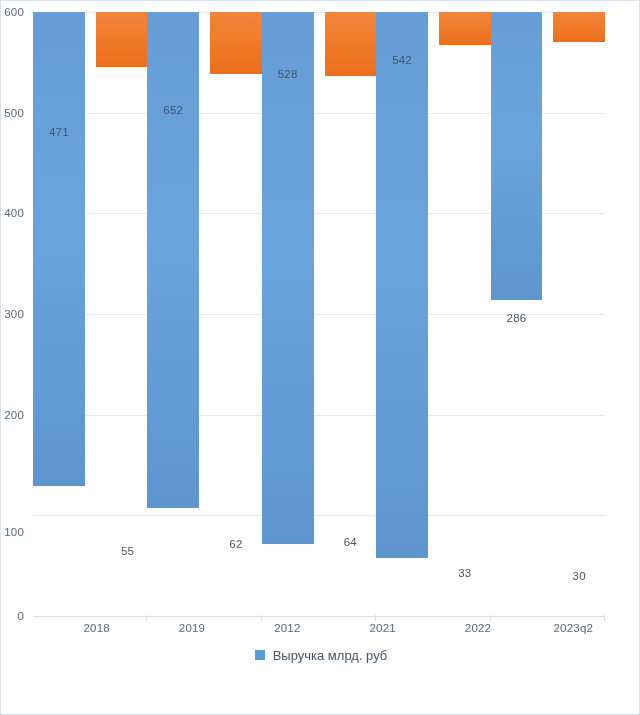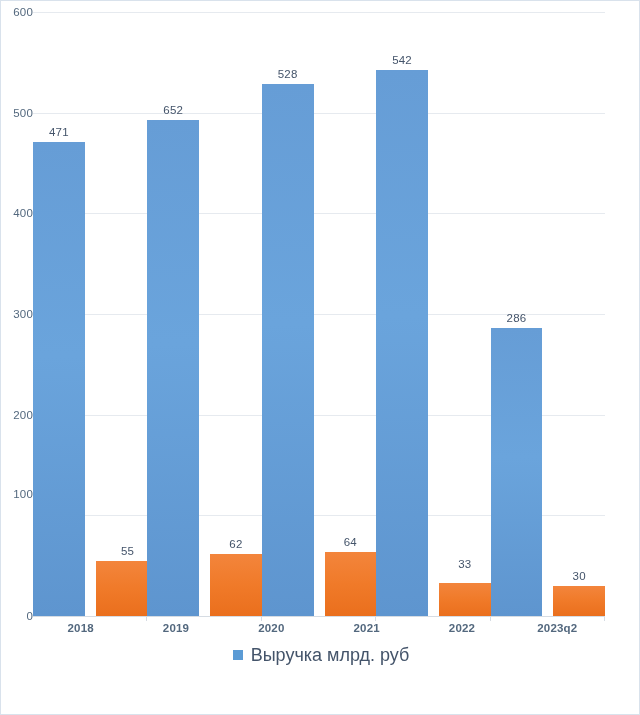--- a/index.html
+++ b/index.html
@@ -37,20 +37,21 @@
     height: 1px;
     background: #e6eaef;
   }
   .gridline.baseline {
     background: #d6dce3;
   }
 
   .ytick-label {
     position: absolute;
     right: 100%;
+    margin-right: 9px;
     transform: translateY(-50%);
     font-size: 11.5px;
     color: #53687e;
     white-space: nowrap;
     letter-spacing: .2px;
   }
 
   
   #categories {
     position: absolute;
@@ -84,21 +85,21 @@
     align-items: flex-end;
     justify-content: center;
     gap: 11px;
   }
 
   .bar-wrap {
     position: relative;
     width: 53px;
     display: flex;
     flex-direction: column;
-    justify-content: flex-end;
+    justify-content: flex-start;
     align-items: center;
     height: 100%;
   }
 
   .bar {
     width: 100%;
   }
   .bar.revenue {
     background: linear-gradient(180deg, #669dd6 0%, #6aa4dc 45%, #5e95cf 100%);
   }
@@ -112,25 +113,24 @@
     margin-bottom: 4px;
     font-size: 11.5px;
     color: #44546a;
     white-space: nowrap;
     letter-spacing: .2px;
   }
 
   
   #xaxis {
     position: absolute;
-    left: 32px;
+    left: 48px;
     top: 621px;
     width: 572px;
     display: flex;
-    font-weight: bold;
   }
   .xtick {
     flex: 1 1 0;
     text-align: center;
     font-size: 11.5px;
     color: #53687e;
     letter-spacing: .2px;
   }
 
   
@@ -150,36 +150,36 @@
   }
   .legend-swatch {
     width: 10px;
     height: 10px;
     margin-right: 8px;
     flex: none;
   }
   .legend-swatch.revenue { background: #5b9bd5; }
   .legend-swatch.profit  { background: #ed7d31; }
   .legend-text {
-    font-size: 18px;
+    font-size: 13px;
     color: #44546a;
     white-space: nowrap;
   }
 </style>
 </head>
 <body>
 
 <div id="chart-frame">
 
   <div id="plot-area">
 
   <div class="gridline baseline" style="top: 604px;"></div>
       <div class="ytick-label" style="top: 604px;">0</div>
       <div class="gridline" style="top: 503.333px;"></div>
-      <div class="ytick-label" style="top: 482px;">100</div>
+      <div class="ytick-label" style="top: 520px;">100</div>
       <div class="gridline" style="top: 402.667px;"></div>
       <div class="ytick-label" style="top: 402.667px;">200</div>
       <div class="gridline" style="top: 302px;"></div>
       <div class="ytick-label" style="top: 302px;">300</div>
       <div class="gridline" style="top: 201.333px;"></div>
       <div class="ytick-label" style="top: 201.333px;">400</div>
       <div class="gridline" style="top: 100.667px;"></div>
       <div class="ytick-label" style="top: 100.667px;">500</div>
       <div class="gridline" style="top: 0px;"></div>
       <div class="ytick-label" style="top: 0px;">600</div>
@@ -224,21 +224,21 @@
           </div>
         </div>
         <div class="category">
           <div class="cat-sep"></div>
           <div class="bars">
             <div class="bar-wrap">
               <div class="bar-label" style="bottom: 545.613px;">542</div>
               <div class="bar revenue" style="height: 545.613px;"></div>
             </div>
             <div class="bar-wrap">
-              <div class="bar-label" style="bottom: 42px;">33</div>
+              <div class="bar-label" style="bottom: 33px;">33</div>
               <div class="bar profit" style="height: 33.22px;"></div>
             </div>
           </div>
         </div>
         <div class="category">
           <div class="cat-sep"></div>
           <div class="bars">
             <div class="bar-wrap">
               <div class="bar-label" style="bottom: 287.907px; margin-top: 46px;">286</div>
               <div class="bar revenue" style="height: 287.907px;"></div>
@@ -248,21 +248,21 @@
               <div class="bar profit" style="height: 30.2px;"></div>
             </div>
           </div>
         </div>
       </div>
     </div>
 
   <div id="xaxis">
       <div class="xtick">2018</div>
       <div class="xtick">2019</div>
-      <div class="xtick">2020</div>
+      <div class="xtick">2012</div>
       <div class="xtick">2021</div>
       <div class="xtick">2022</div>
       <div class="xtick">2023q2</div>
     </div>
 
   <div id="legend">
       <div class="legend-row">
         <span class="legend-swatch revenue"></span>
         <span class="legend-text">Выручка млрд. руб</span>
       </div>

